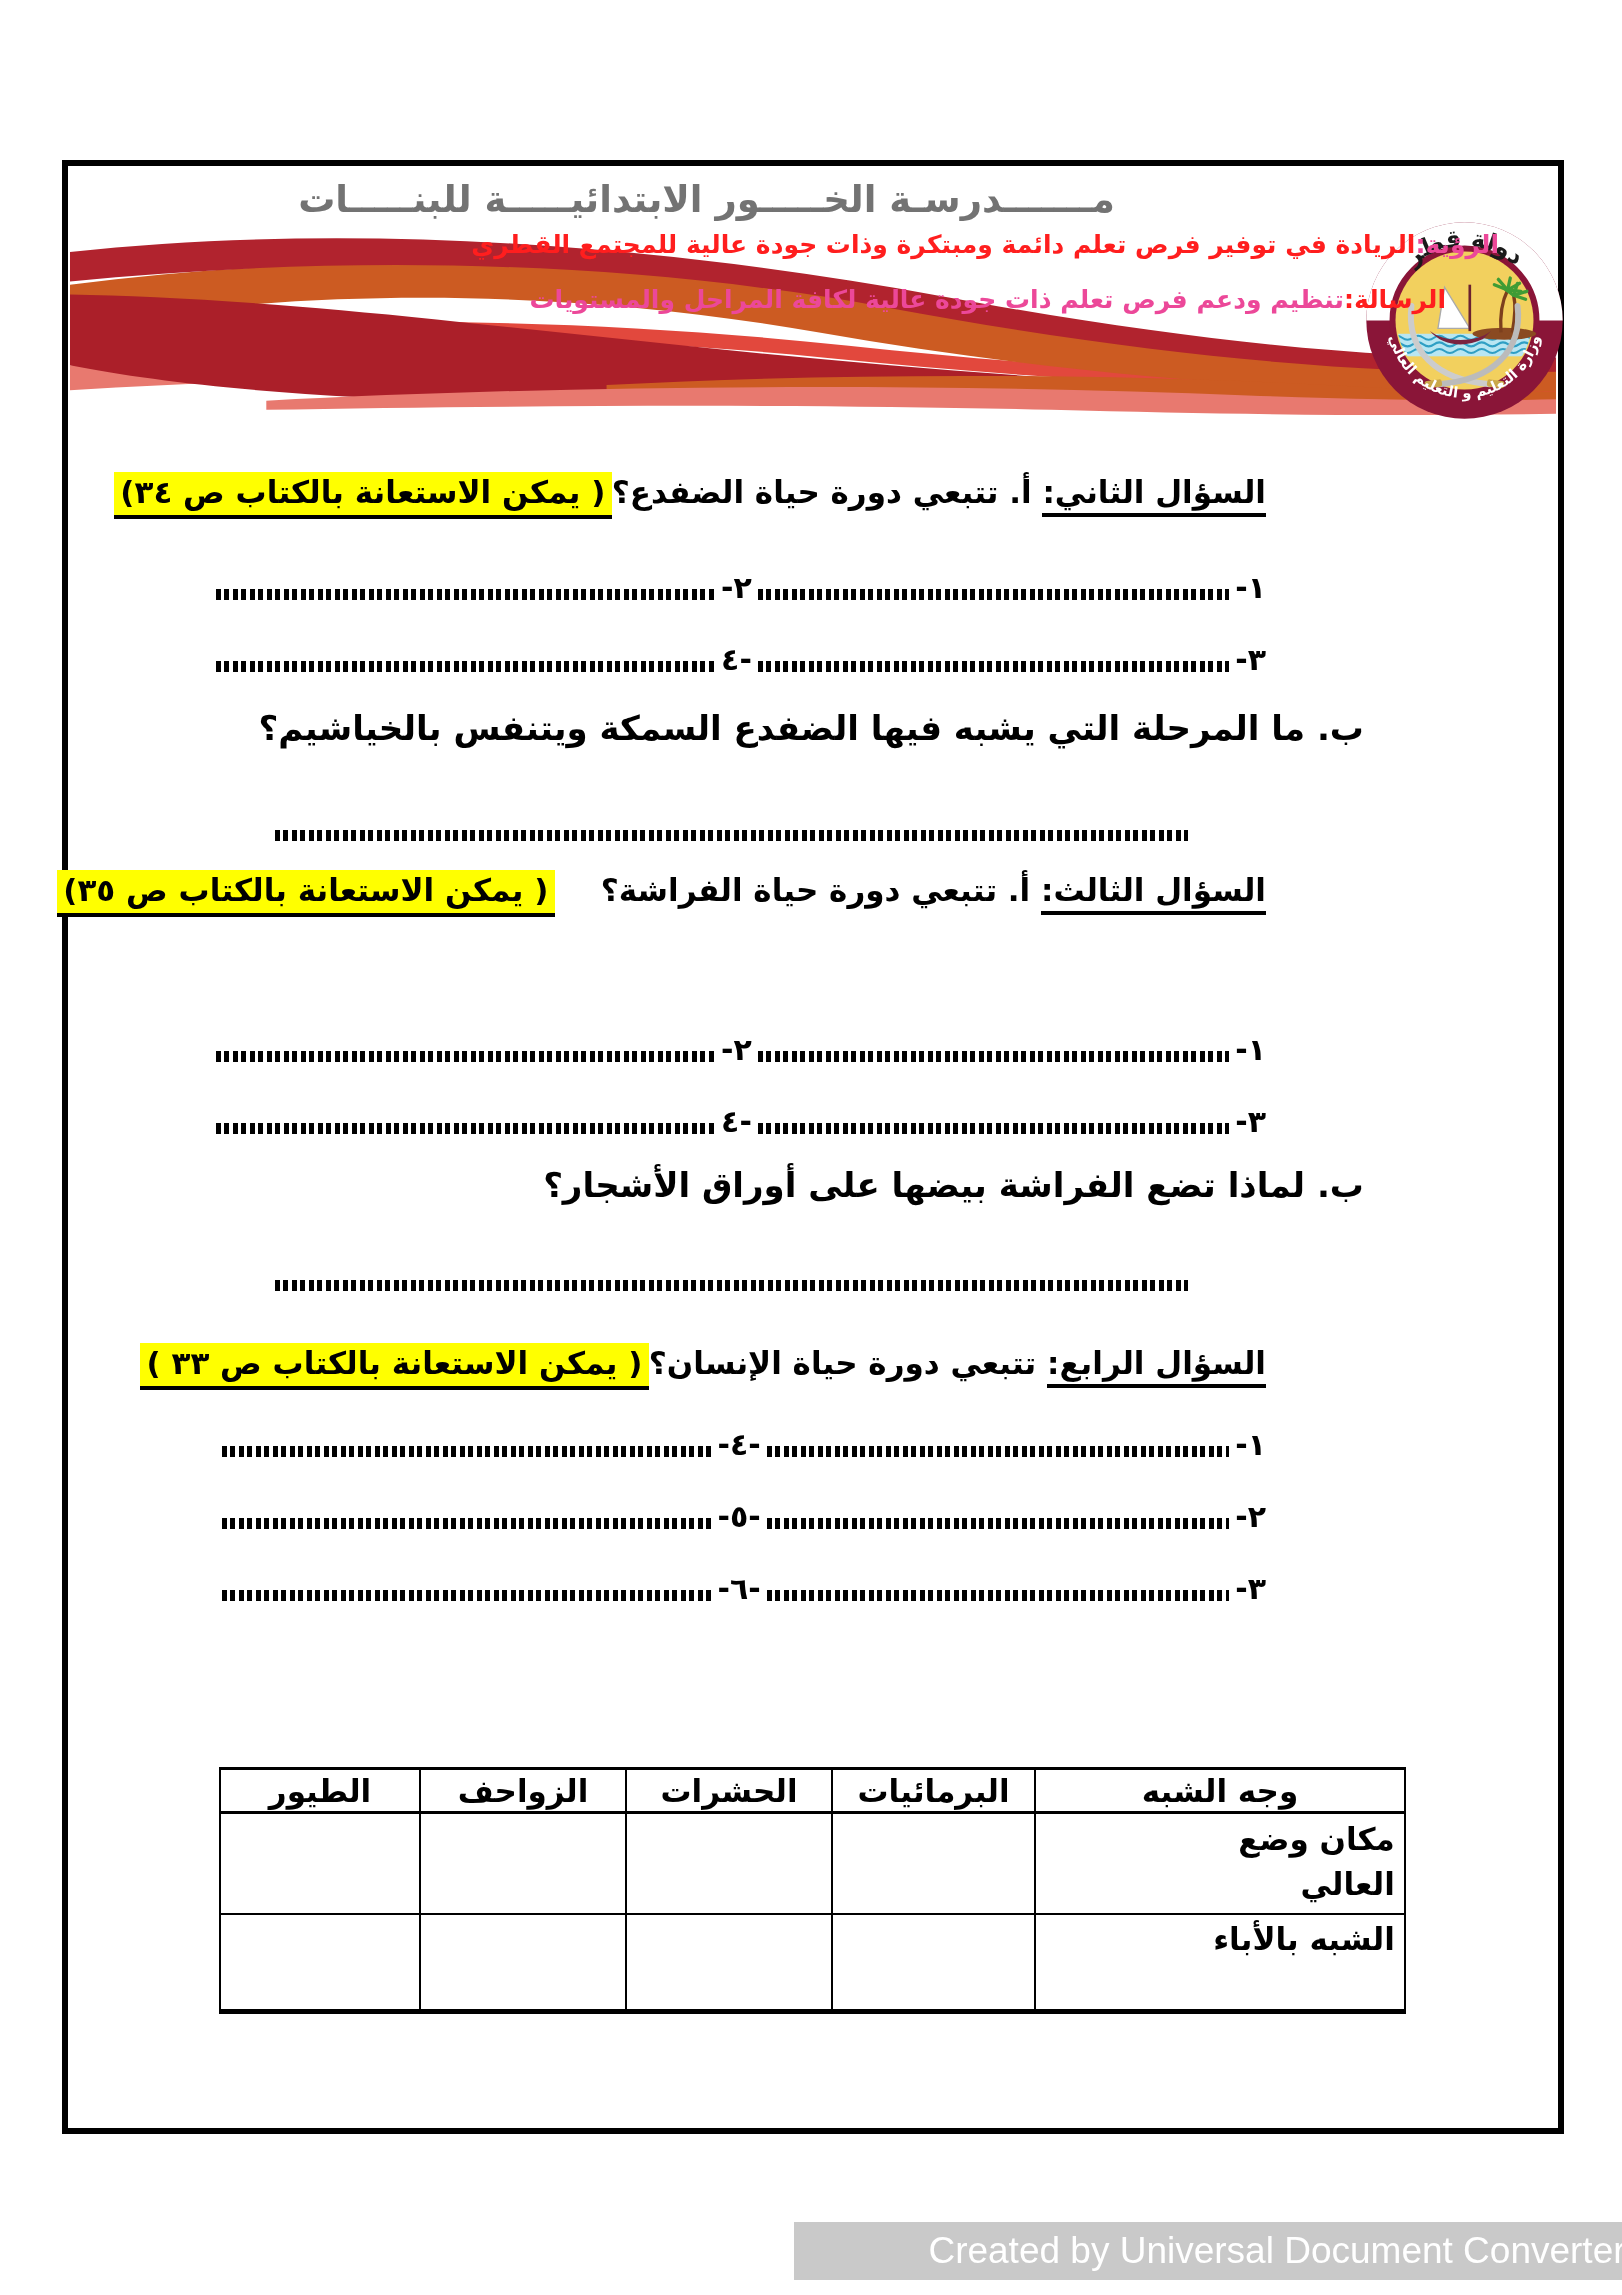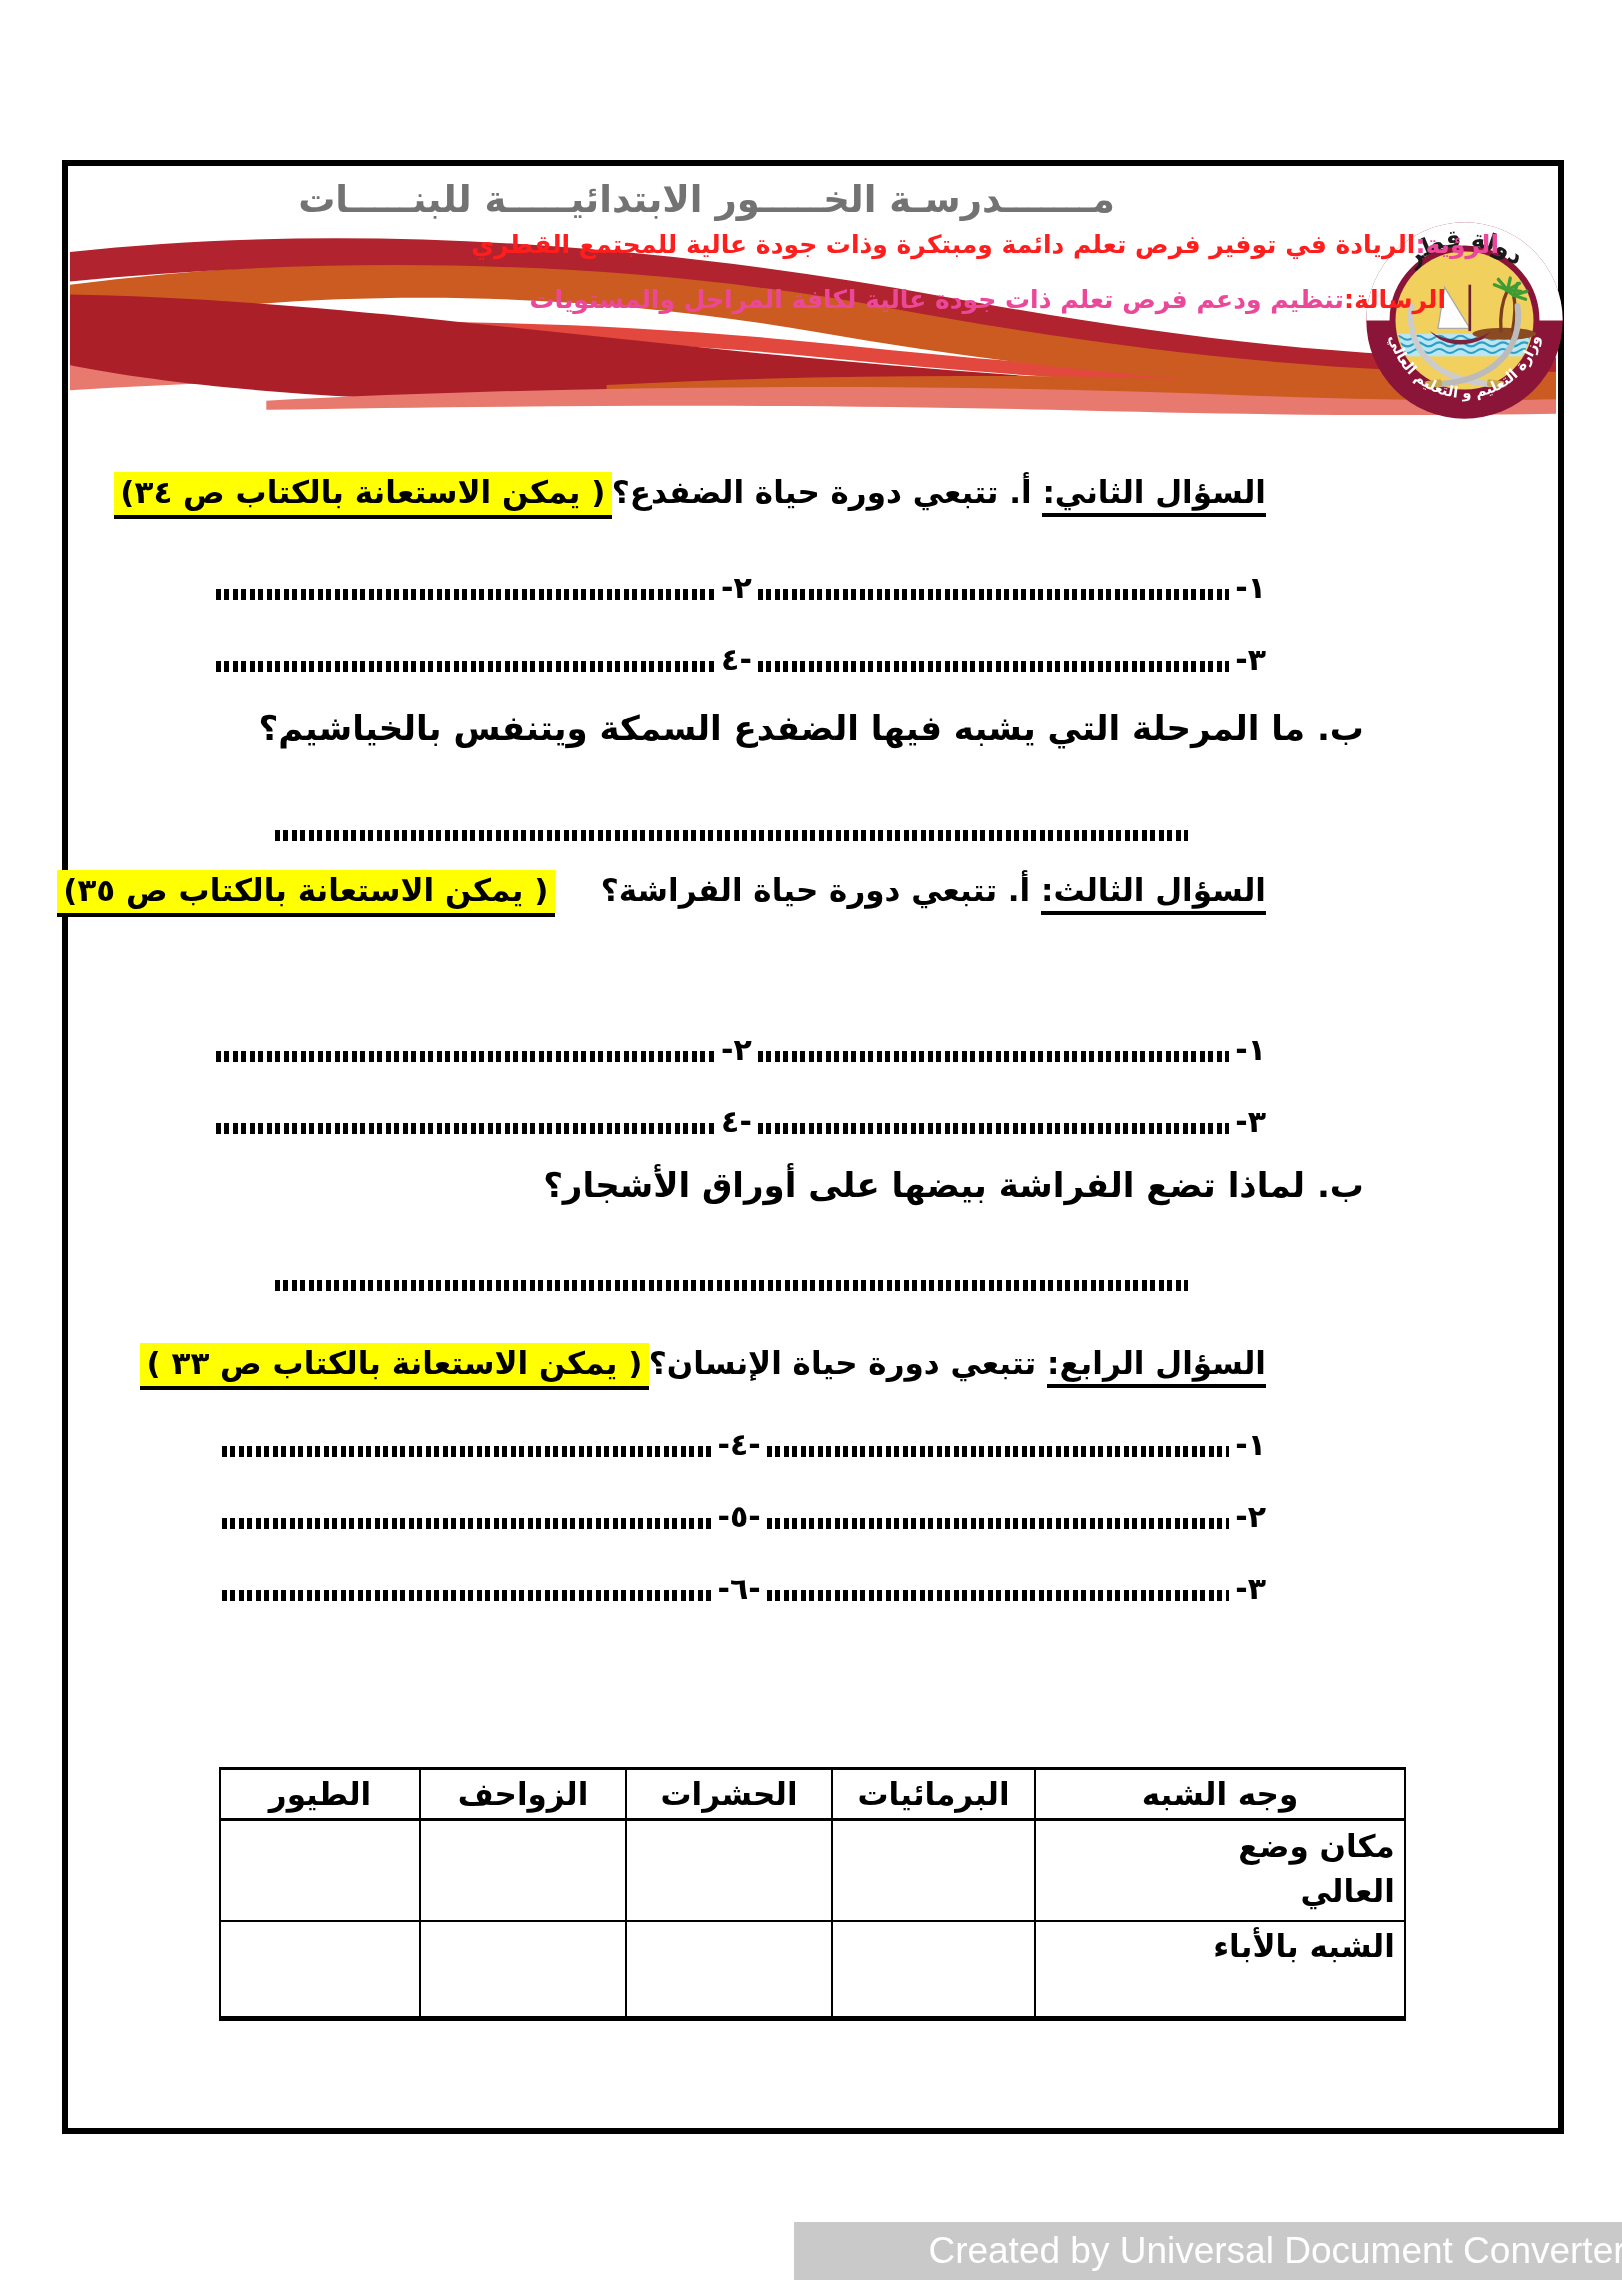--- a/index.html
+++ b/index.html
@@ -32,21 +32,21 @@
   .centerline{position:absolute;left:62px;width:1302px;text-align:right;direction:rtl;
       font-size:34px;font-weight:bold;color:#000;white-space:nowrap;}
   .ansline{position:absolute;left:275px;width:913px;height:10.5px;
       background-image:repeating-linear-gradient(90deg,#000 0,#000 4.6px,transparent 4.6px,transparent 8.5px);}
   table.cmp{position:absolute;left:219px;top:1767px;width:1184px;border-collapse:collapse;
       direction:rtl;table-layout:fixed;}
   table.cmp{border-top:3.9px solid #000;border-bottom:5.9px solid #000;
       border-left:2px solid #000;border-right:2px solid #000;}
   table.cmp td,table.cmp th{border:2px solid #000;font-size:31px;font-weight:bold;color:#000;
       padding:2.6px 9.2px;box-sizing:border-box;}
-  table.cmp tr.hdr th{height:51px;text-align:center;vertical-align:middle;border-bottom:3.9px solid #000;}
+  table.cmp tr.hdr th{height:44px;text-align:center;vertical-align:middle;border-bottom:3.9px solid #000;}
   table.cmp td.lbl{text-align:right;vertical-align:top;line-height:1.45;}
   .lblwrap{display:inline-block;max-width:183px;}
   .footer{position:absolute;left:794px;top:2222px;width:966px;height:58px;background:#c9c9c9;
       color:#ffffff;font-family:"Liberation Sans",sans-serif;font-size:37px;line-height:58px;
       text-align:center;white-space:nowrap;}
 </style>
 </head>
 <body>
 
 <div class="page">

